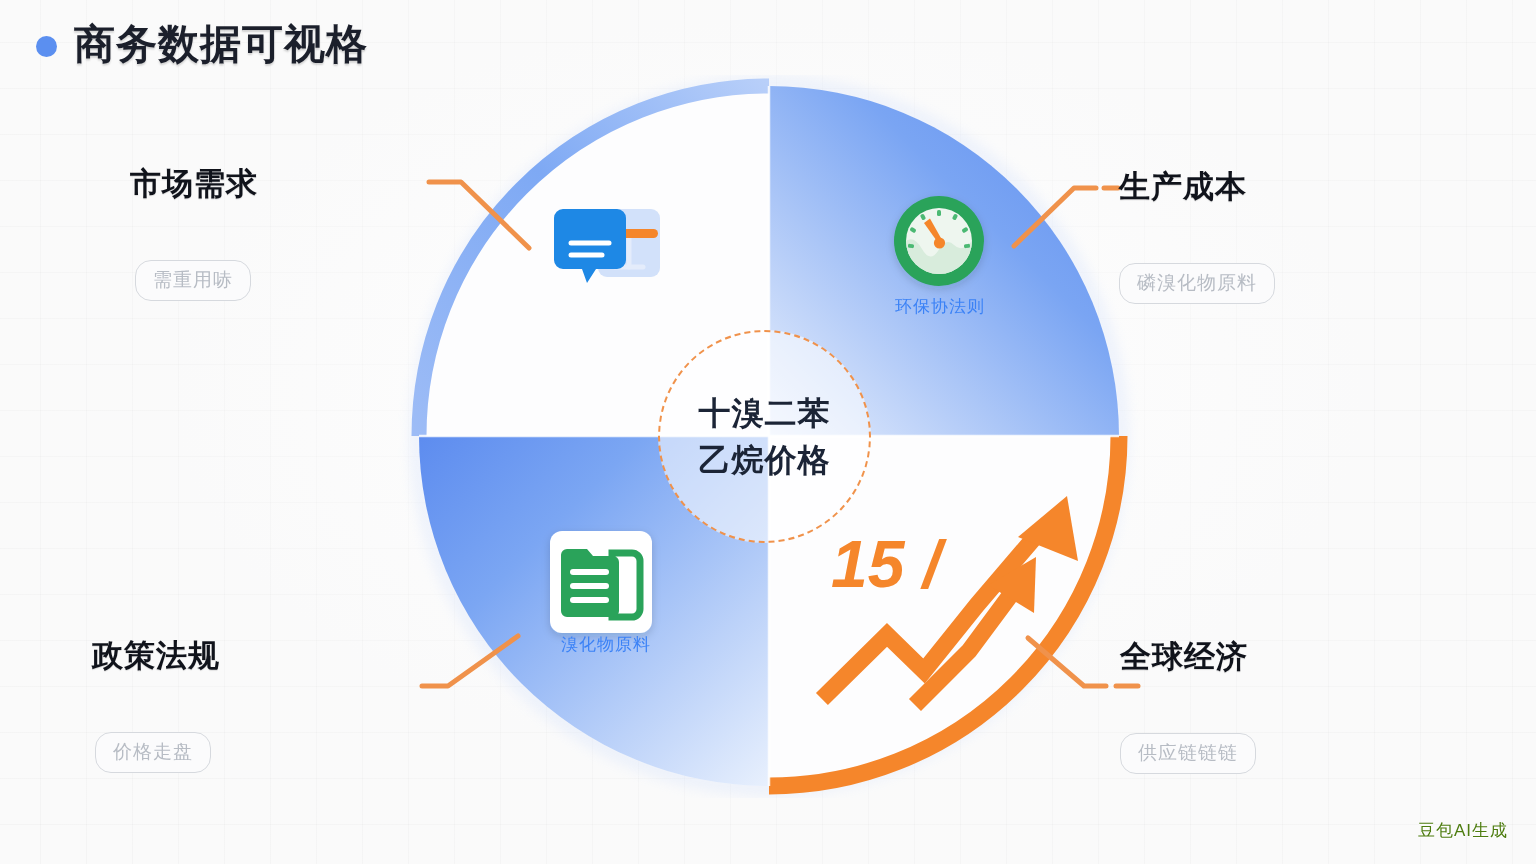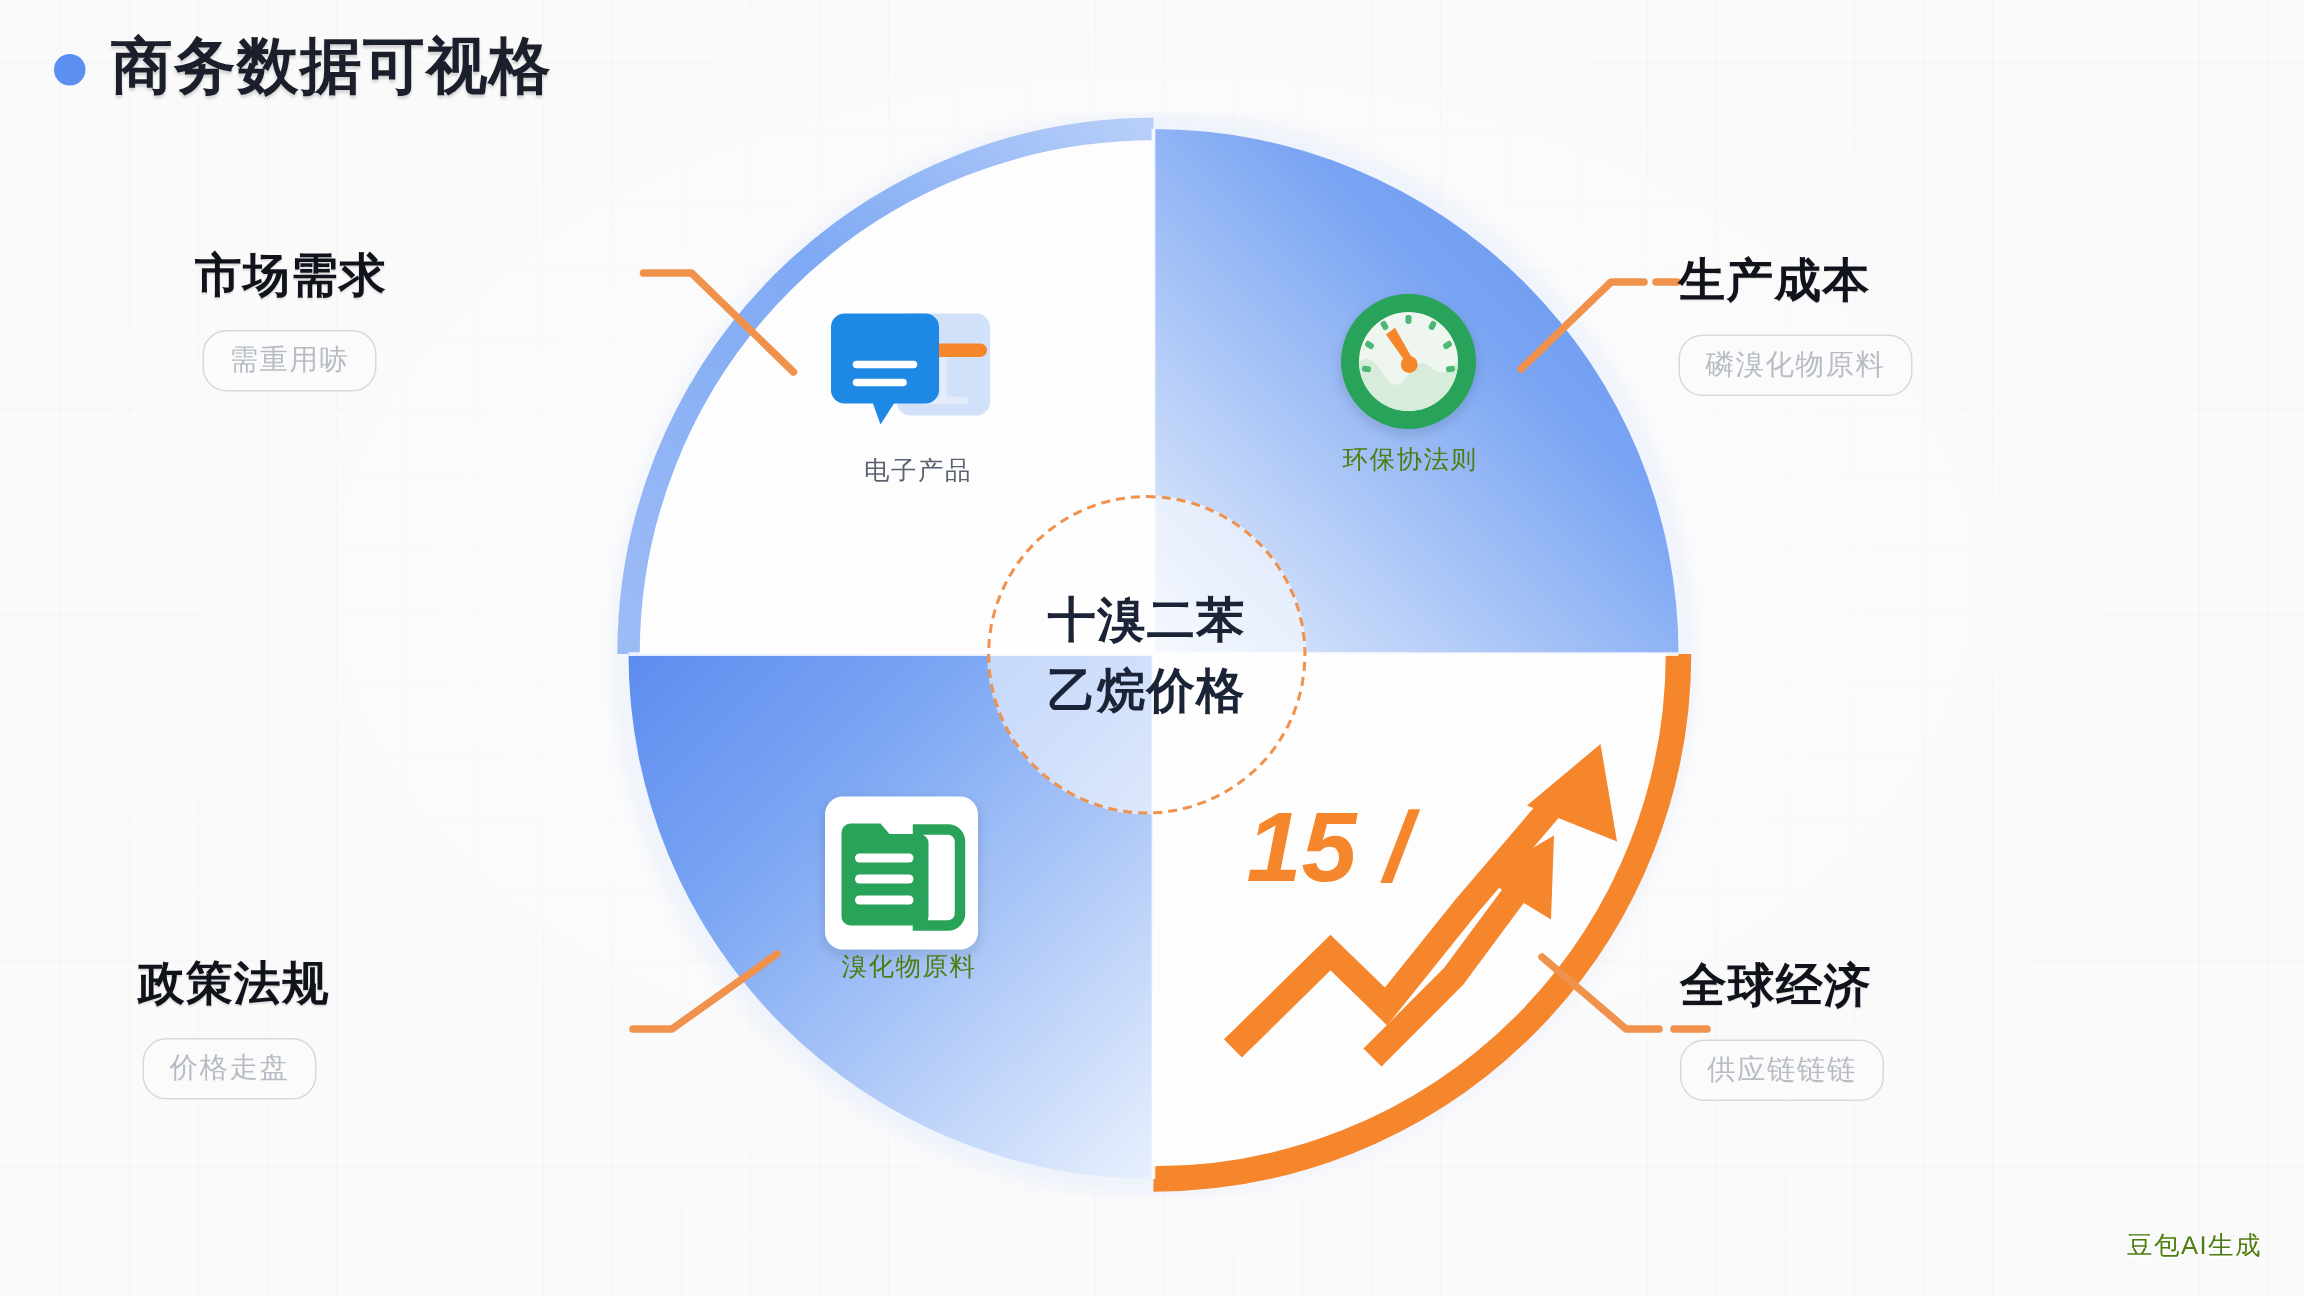--- a/index.html
+++ b/index.html
@@ -49,21 +49,21 @@
 
   
   .quad{
     position:absolute; width:190px;
     display:flex; flex-direction:column; align-items:center;
     text-align:center;
   }
   .quad-icon{ width:102px; height:82px; position:relative; }
   .quad-label{ font-size:17px; margin-top:18px; letter-spacing:1px; }
   .label-dark{ color:#5b6271; }
-  .label-light{ color:#4d7c0f; }
+  .label-light{ color:#3b82f6; }
 
   #quad-tl{ left:136px; top:127px; }
   #quad-tr{ left:464px; top:120px; }
   #quad-bl{ left:130px; top:458px; }
   #quad-br{ left:463px; top:400px; }
 
   
   #hub{
     position:absolute; left:277px; top:255px;
     width:213px; height:213px; border-radius:50%;
@@ -71,21 +71,21 @@
     background:rgba(255,255,255,0.55);
     display:flex; flex-direction:column;
     align-items:center; justify-content:center;
   }
   .hub-line{
     font-size:32px; font-weight:bold; color:#1b2436;
     line-height:1.45; letter-spacing:1px;
   }
 
   
-  .callout{ position:absolute; display:flex; flex-direction:column; }
+  .callout{ position:absolute; display:flex; flex-direction:column;gap:40px; }
   .callout.right{ align-items:flex-start; }
   .callout.left{ align-items:flex-end; }
   .callout-title{
     font-size:31px; font-weight:bold; color:#10131b;
     letter-spacing:1px; line-height:1;
     text-shadow:0 1px 1px rgba(0,0,0,0.12);
   }
   .callout-pill{
     margin-top:21px;
     border:1px solid #d6d9de;
@@ -222,24 +222,20 @@
       <path d="M447 618 L506 560 L543 596 L596 530 L654 462"></path>
       <path d="M540 624 L588 576 L628 522"></path>
     </g>
     <g fill="#f5862b">
       <path d="M686 421 L697 486 L637 462 Z"></path>
       <path d="M655 482 L653 538 L607 510 Z"></path>
     </g>
     <text x="450" y="512" font-family="Liberation Sans, sans-serif" font-size="66" font-weight="bold" font-style="italic" fill="#f5862b">15 /</text>
   </svg>
 
-  <div class="quad" id="quad-tl">
-    <div class="quad-icon"></div>
-    <div class="quad-label label-dark">电子产品</div>
-  </div>
 
   <div class="quad" id="quad-tr">
     <div class="quad-icon"></div>
     <div class="quad-label label-light">环保协法则</div>
   </div>
 
   <div class="quad" id="quad-bl">
     <div class="quad-icon"></div>
     <div class="quad-label label-light">溴化物原料</div>
   </div>

